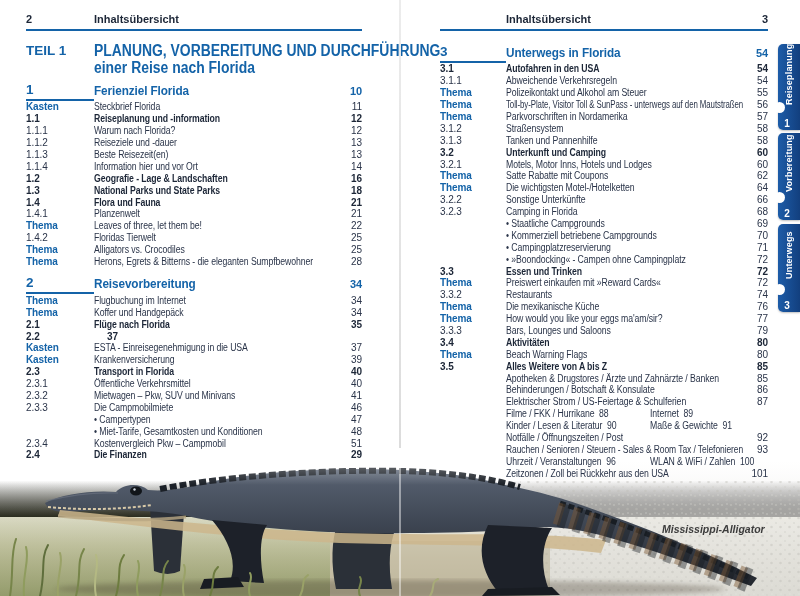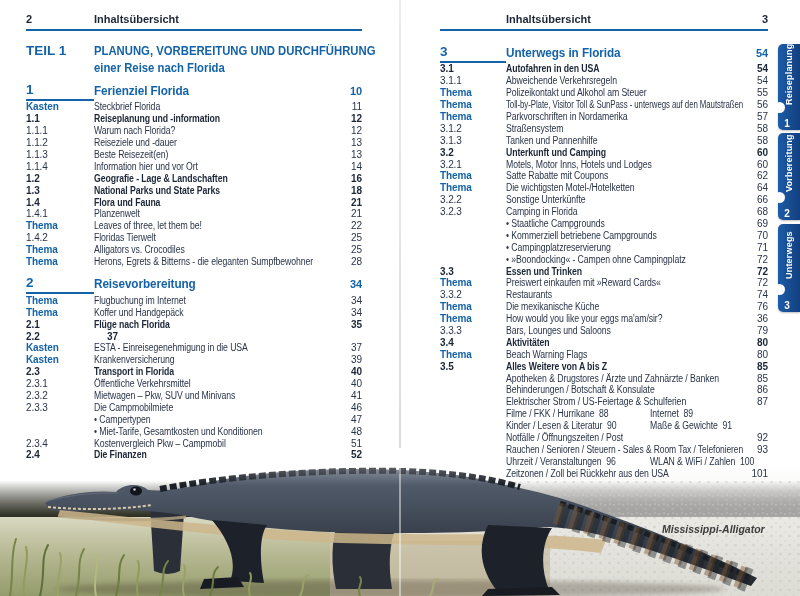--- a/index.html
+++ b/index.html
@@ -27,21 +27,21 @@
     font-size:11px;font-weight:bold;color:var(--ink-strong);
   }
   .phead .hnum{flex:none;}
   .page-left .phead .hnum{width:68px;}
   .page-right .phead .htitle{margin-left:66px;}
   .page-right .phead .hnum{margin-left:auto;}
 
   
   .part{position:absolute;top:42px;left:0;right:0;display:flex;color:var(--accent);font-weight:bold;}
   .part .plabel{flex:none;width:68px;font-size:13.5px;line-height:17px;}
-  .part .ptitle{flex:1;font-size:13px;line-height:17px;overflow:visible;white-space:nowrap;}
+  .part .ptitle{flex:1;font-size:16px;line-height:17px;overflow:visible;white-space:nowrap;}
 
   
   .toc{position:absolute;left:0;right:0;}
   .page-left  .toc{top:74px;}
   .page-right .toc{top:36px;}
   .row{display:flex;align-items:center;height:11.9px;font-size:10px;color:var(--ink);letter-spacing:-0.1px;}
   .row .num{flex:none;white-space:nowrap;}
   .page-left  .row .num{width:68px;}
   .page-right .row .num{width:66px;}
   .t-cell{flex:1;white-space:nowrap;overflow:visible;min-width:0;}
@@ -373,21 +373,21 @@
         <span class="pg">48</span>
       </div>
       <div class="row norm">
         <span class="num">2.3.4</span>
         <span class="t-cell"><span class="t-in" style="transform: scaleX(0.87);">Kostenvergleich Pkw – Campmobil</span></span>
         <span class="pg">51</span>
       </div>
       <div class="row bold">
         <span class="num">2.4</span>
         <span class="t-cell"><span class="t-in" style="transform: scaleX(0.87);">Die Finanzen</span></span>
-        <span class="pg">52</span>
+        <span class="pg">29</span>
       </div>
     </div>
 </div>
 
 <div class="page page-right">
   <div class="phead">
     <span class="htitle">Inhaltsübersicht</span>
     <span class="hnum">3</span>
   </div>
   <div class="toc" id="toc-right">
@@ -497,21 +497,21 @@
         <span class="pg">74</span>
       </div>
       <div class="row label">
         <span class="num">Thema</span>
         <span class="t-cell"><span class="t-in" style="transform: scaleX(0.87);">Die mexikanische Küche</span></span>
         <span class="pg">76</span>
       </div>
       <div class="row label">
         <span class="num">Thema</span>
         <span class="t-cell"><span class="t-in" style="transform: scaleX(0.87);">How would you like your eggs ma'am/sir?</span></span>
-        <span class="pg">36</span>
+        <span class="pg">77</span>
       </div>
       <div class="row norm">
         <span class="num">3.3.3</span>
         <span class="t-cell"><span class="t-in" style="transform: scaleX(0.87);">Bars, Lounges und Saloons</span></span>
         <span class="pg">79</span>
       </div>
       <div class="row bold">
         <span class="num">3.4</span>
         <span class="t-cell"><span class="t-in" style="transform: scaleX(0.87);">Aktivitäten</span></span>
         <span class="pg">80</span>

